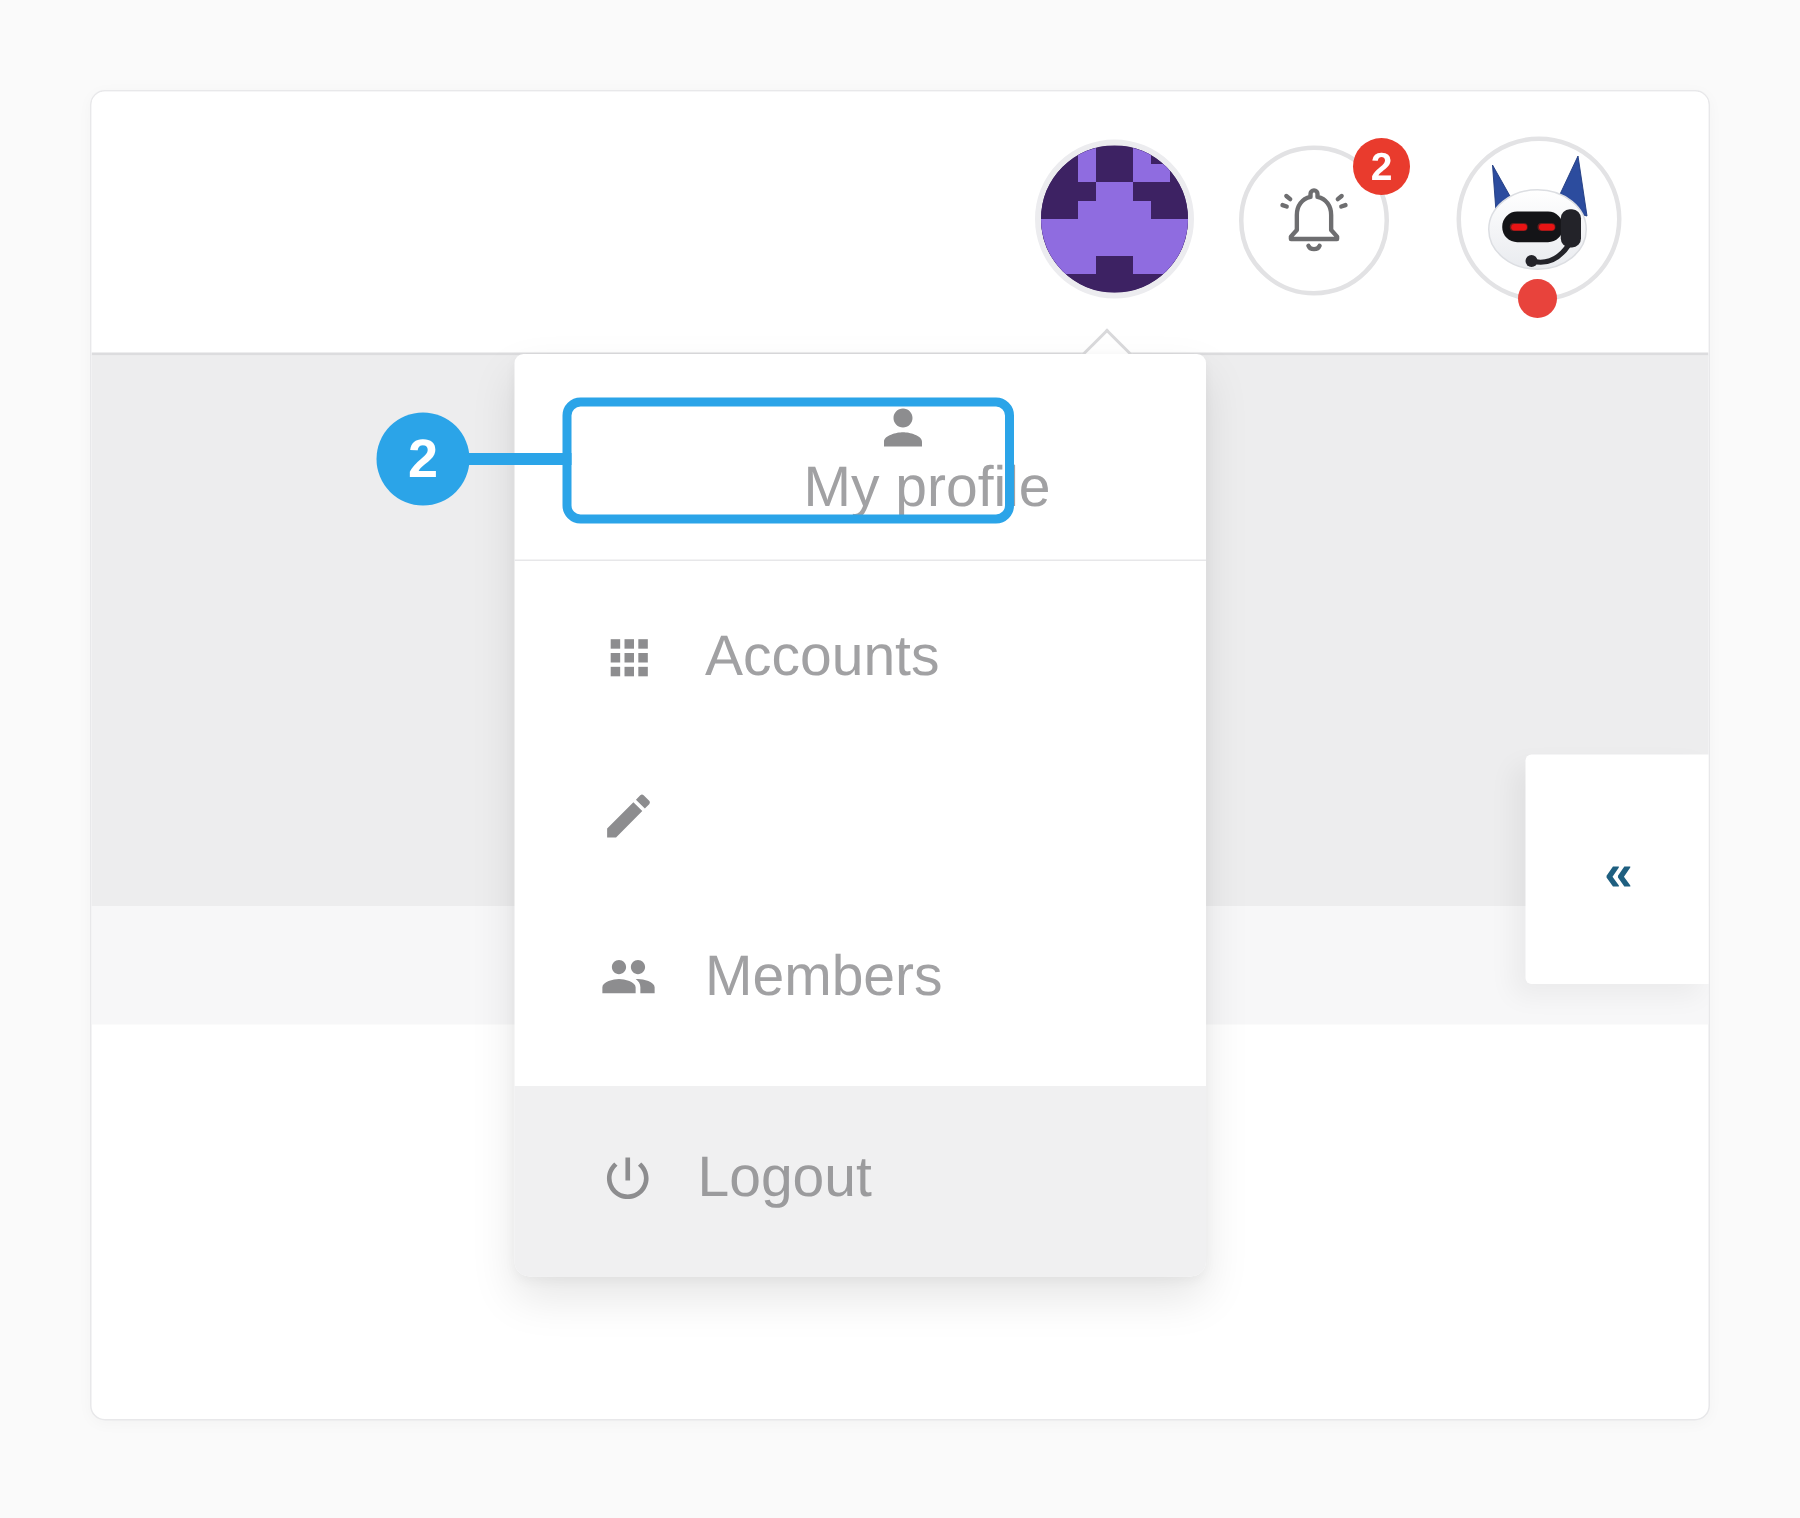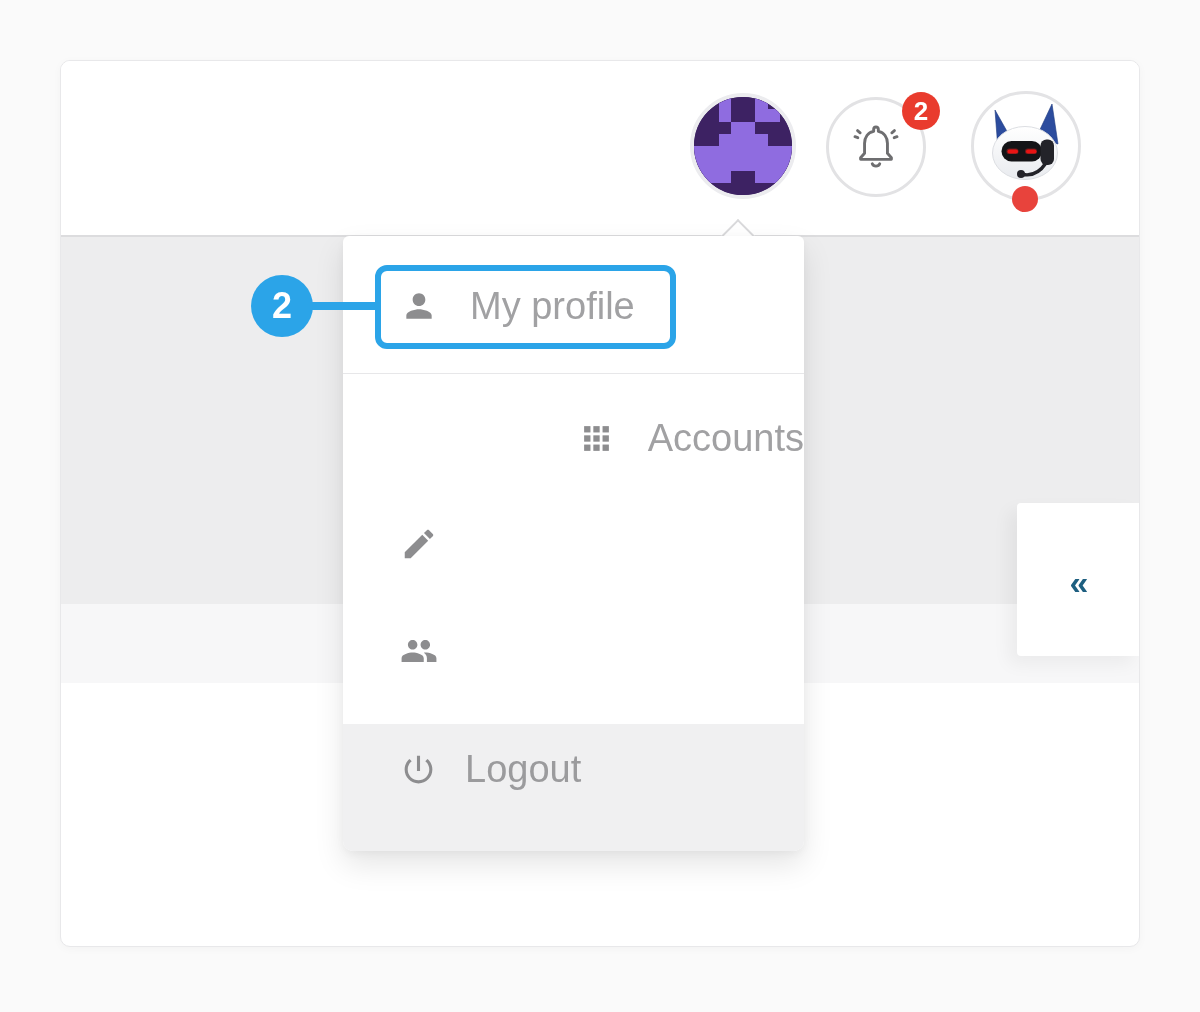--- a/index.html
+++ b/index.html
@@ -33,28 +33,28 @@
   .chevron{color:#1e5f80;font-size:34px;font-weight:bold;cursor:pointer;padding-top:6px;}
   .caret{position:absolute;left:660px;top:165px;width:34px;height:34px;background:#ffffff;
          border-top:2px solid #d9d9db;border-left:2px solid #d9d9db;transform:rotate(45deg);z-index:4;}
   .dropdown{position:absolute;left:282px;top:175px;width:461px;height:615px;background:#ffffff;
             border-radius:6px 6px 10px 10px;box-shadow:0 14px 30px rgba(0,0,0,.10),0 3px 8px rgba(0,0,0,.04);
             z-index:5;}
   .menu-row{position:absolute;left:0;width:100%;height:80px;display:flex;align-items:center;
             padding-left:57px;cursor:pointer;}
   .menu-row .mi{width:38px;height:38px;flex:0 0 38px;display:flex;align-items:center;justify-content:center;}
   .menu-row .ml{margin-left:32px;font-size:38px;color:#a1a1a3;white-space:nowrap;}
-  .row-profile{top:30px;}
-  .row-accounts{top:162px;justify-content:flex-end;}
+  .row-profile{top:30px;flex-direction:column;}
+  .row-accounts{top:162px;}
   .row-edit{top:268px;}
   .row-members{top:375px;}
   .menu-divider{position:absolute;left:0;top:137px;width:100%;height:1px;background:#e7e7e9;}
   .menu-footer{position:absolute;left:0;top:488px;width:100%;height:127px;background:#f0f0f1;
                border-radius:0 0 10px 10px;}
-  .row-logout{top:5px;padding-left:56px;}
+  .row-logout{top:21px;padding-left:56px;}
   .row-logout .ml{margin-left:28px;color:#9b9b9d;}
   .anno-line{position:absolute;left:248px;top:241px;width:72px;height:8px;background:#2ba4e8;z-index:6;}
   .anno-circle{position:absolute;left:190px;top:214px;width:62px;height:62px;border-radius:50%;
                background:#2ba4e8;color:#fff;font-size:36px;font-weight:bold;display:flex;
                align-items:center;justify-content:center;z-index:7;}
   .anno-box{position:absolute;left:314px;top:204px;width:301px;height:84px;border:6px solid #2ba4e8;
             border-radius:12px;z-index:7;background:transparent;}
 </style>
 </head>
 <body>
@@ -163,20 +163,21 @@
           </svg>
         </span>
       </div>
 
       <div class="menu-row row-members">
         <span class="mi">
           <svg width="42" height="42" viewBox="0 0 24 24" fill="#8d8d8f">
             <path d="M16 11c1.66 0 2.99-1.34 2.99-3S17.66 5 16 5c-1.66 0-3 1.34-3 3s1.34 3 3 3zm-8 0c1.66 0 2.99-1.34 2.99-3S9.66 5 8 5C6.34 5 5 6.34 5 8s1.34 3 3 3zm0 2c-2.33 0-7 1.17-7 3.5V19h14v-2.5c0-2.33-4.67-3.5-7-3.5zm8 0c-.29 0-.62.02-.97.05 1.16.84 1.97 1.97 1.97 3.45V19h6v-2.5c0-2.33-4.67-3.5-7-3.5z"></path>
           </svg>
         </span>
+        <span class="ml">Members</span>
       </div>
 
       <div class="menu-footer">
         <div class="menu-row row-logout">
           <span class="mi">
             <svg width="37" height="37" viewBox="0 0 24 24" fill="#8d8d8f">
               <path d="M13 3h-2v10h2V3zm4.83 2.17l-1.42 1.42C17.99 7.86 19 9.81 19 12c0 3.87-3.13 7-7 7s-7-3.13-7-7c0-2.19 1.01-4.14 2.58-5.41L6.17 5.17C4.23 6.82 3 9.26 3 12c0 4.97 4.03 9 9 9s9-4.03 9-9c0-2.74-1.23-5.18-3.17-6.83z"></path>
             </svg>
           </span>
           <span class="ml">Logout</span>

